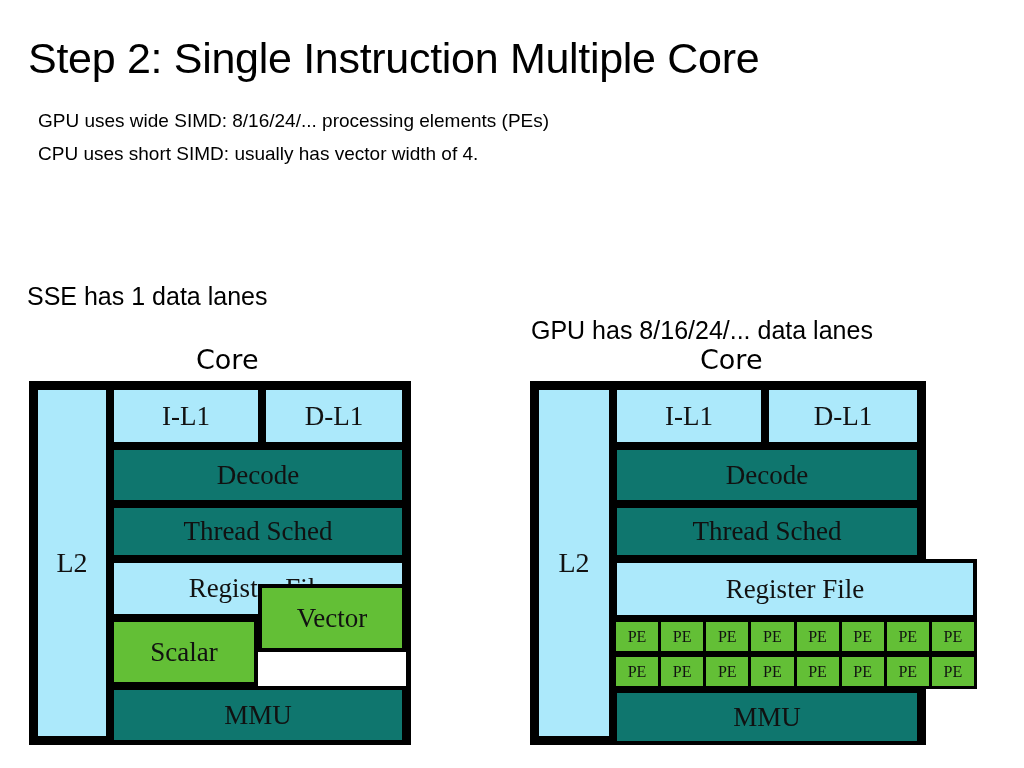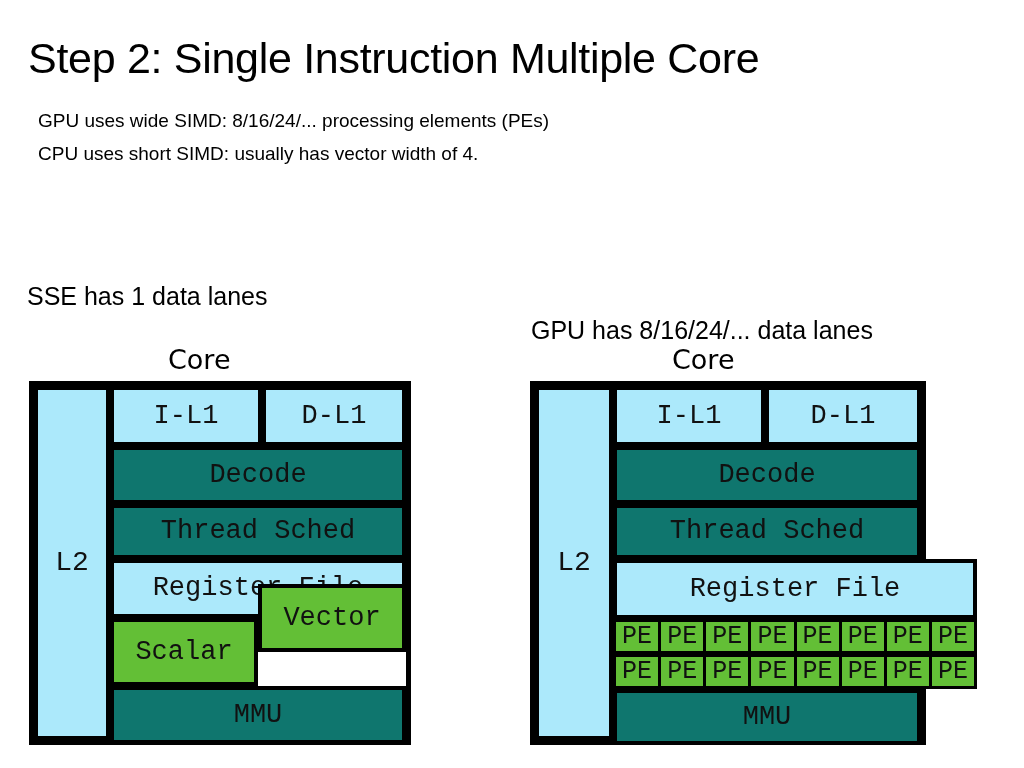--- a/index.html
+++ b/index.html
@@ -49,20 +49,21 @@
   #caption-cpu { left: 27px;  top: 281px; }
   #caption-gpu { left: 531px; top: 291px; margin-top: 24px; }
 
   .core-label {
     position: absolute;
     font-size: 27px;
     line-height: 30px;
     font-weight: 400;
     white-space: nowrap;
     font-family: "DejaVu Sans", sans-serif;
+    margin-left: 28px;
   }
   #core-label-cpu { left: 168px; top: 345px; }
   #core-label-gpu { left: 672px; top: 345px; }
 
   
   .diagram {
     position: absolute;
   }
   .core-box {
     position: absolute;
@@ -70,35 +71,35 @@
     border: 5px solid #000000;
     background: #ffffff;
   }
   .cell {
     position: absolute;
     box-sizing: border-box;
     border: 4px solid #000000;
     display: flex;
     align-items: center;
     justify-content: center;
-    font-family: Liberation Mono, monospace;
+    font-family: Liberation Serif, serif;
     font-size: 27px;
     line-height: 1;
     color: #111111;
     white-space: nowrap;
     overflow: hidden;
     text-align: right;
   }
   .cell.blue   { background: #ACE9FB; }
   .cell.yellow { background: #0f766e; }
   .cell.green  { background: #63BF36; }
 
   .cell.pe {
     border-width: 3px;
-    font-size: 25px;
+    font-size: 16px;
   }
   .l2-col {
     font-size: 28px;
   }
 
   
   .overhang { z-index: 3; }
 </style>
 </head>
 <body>

